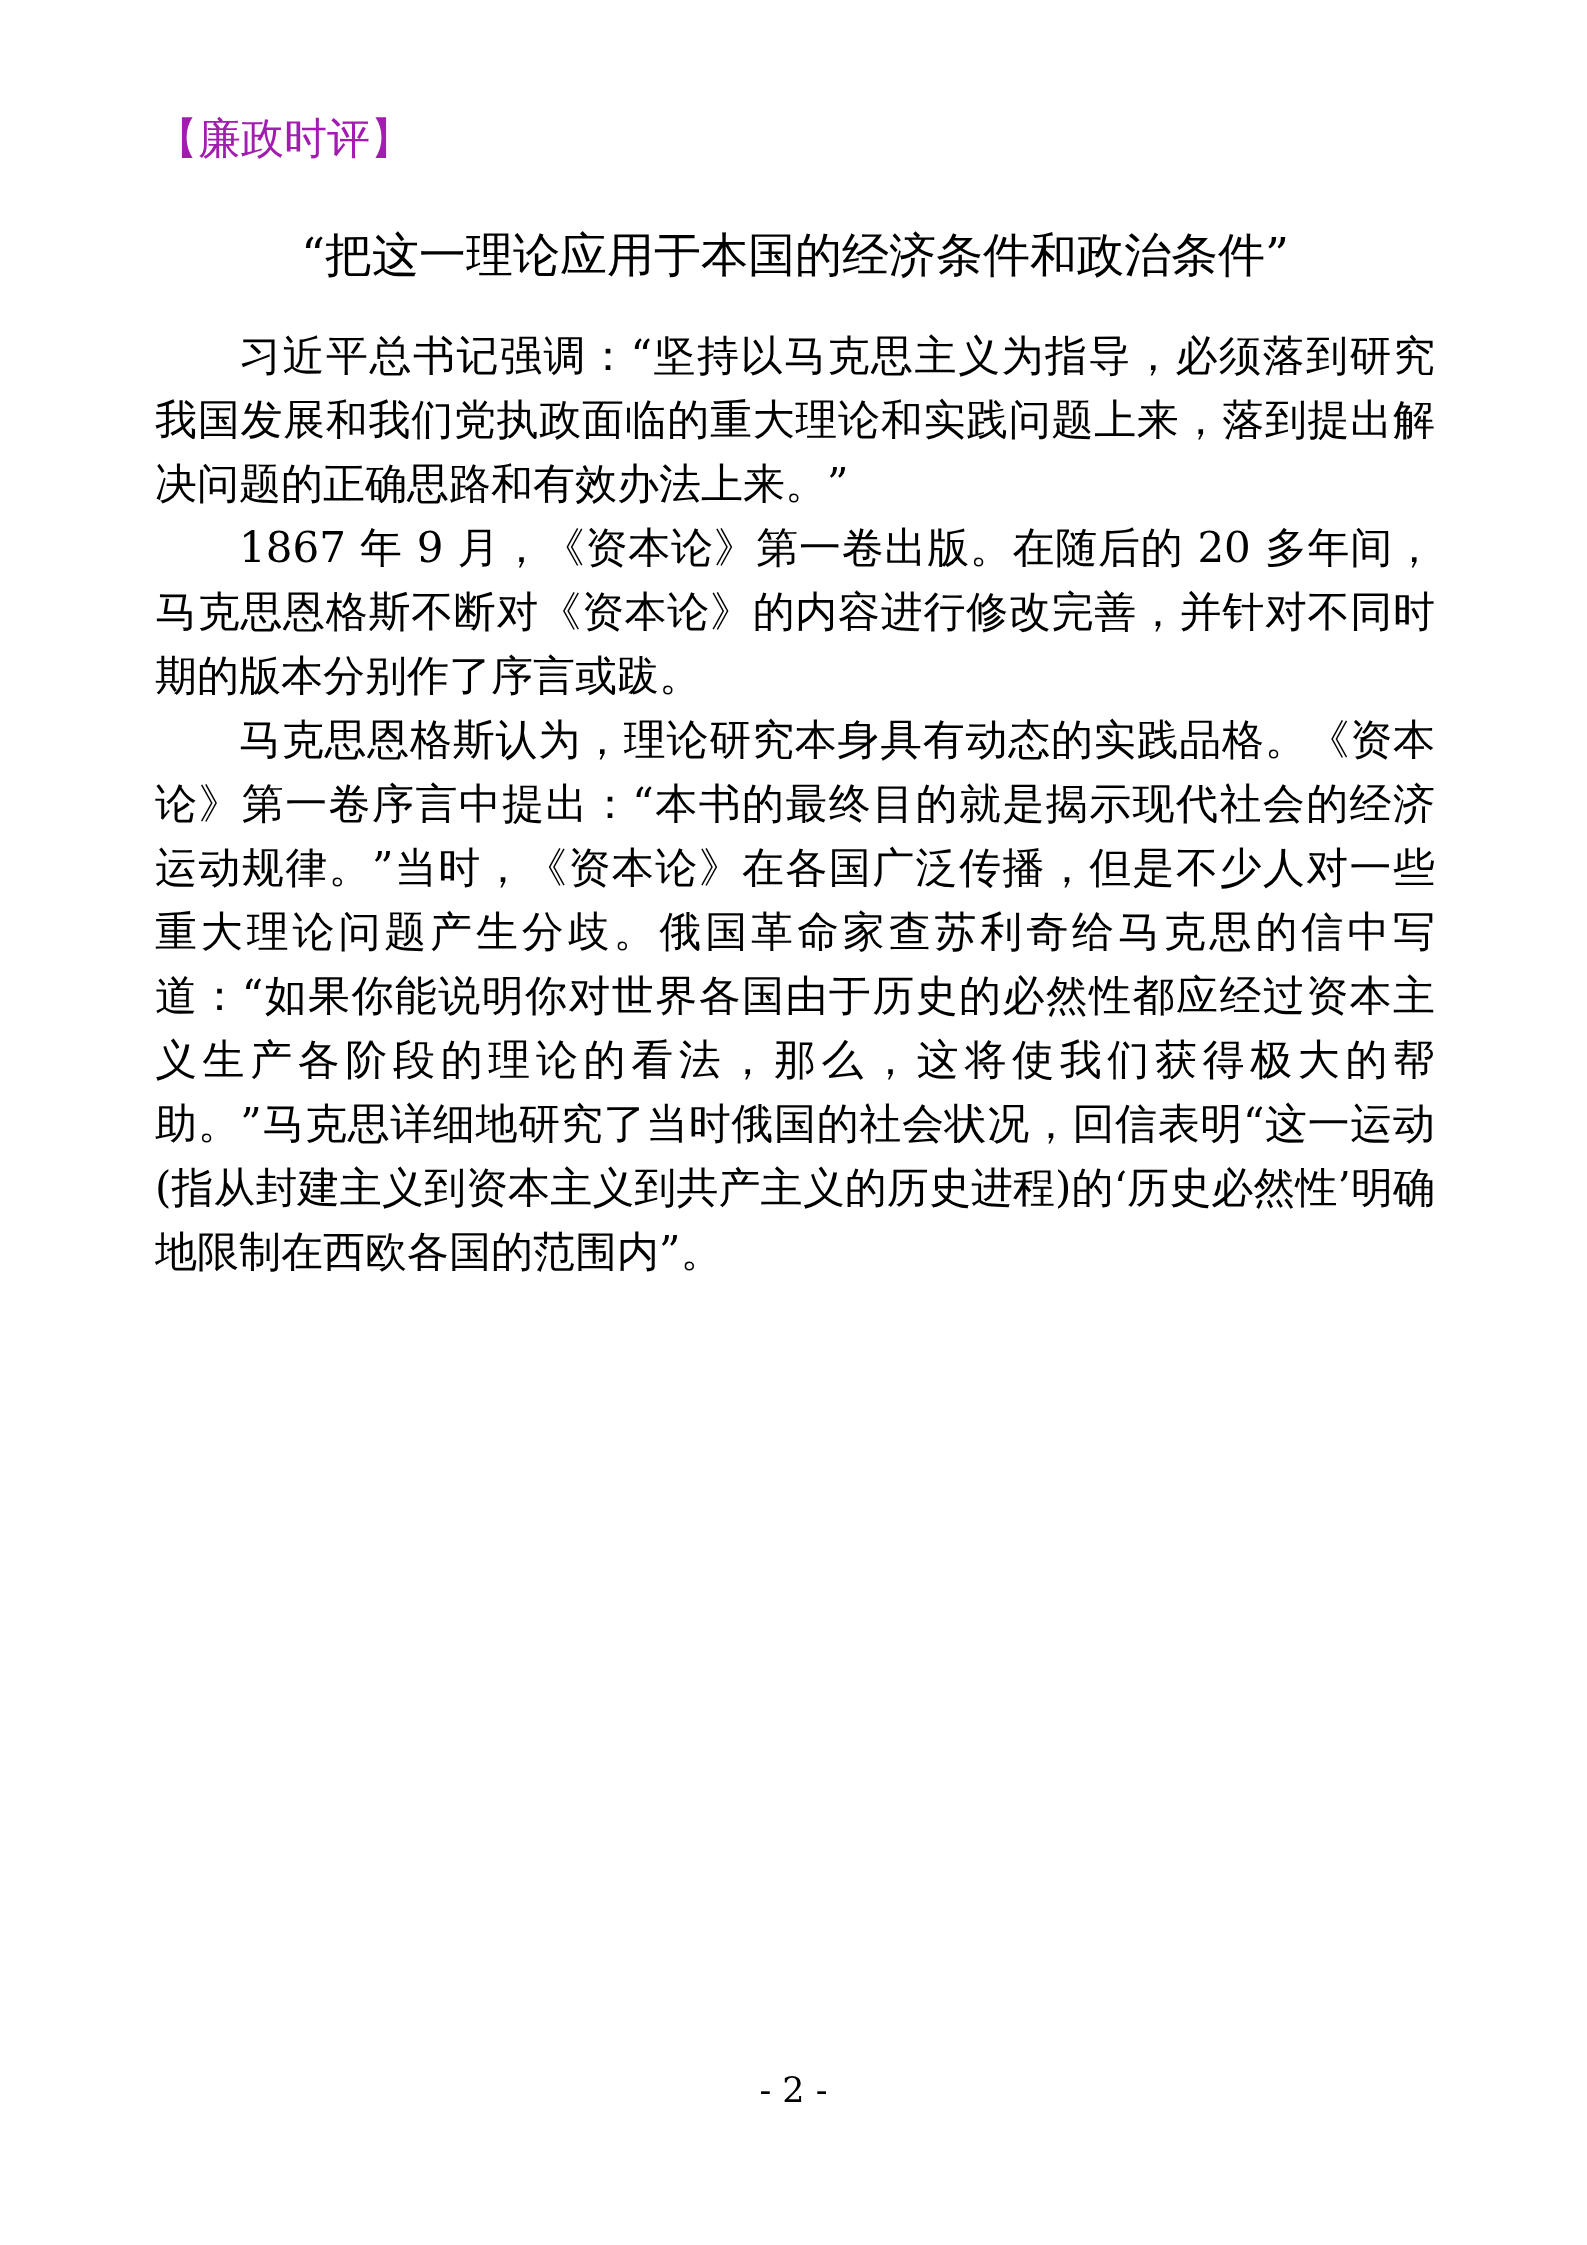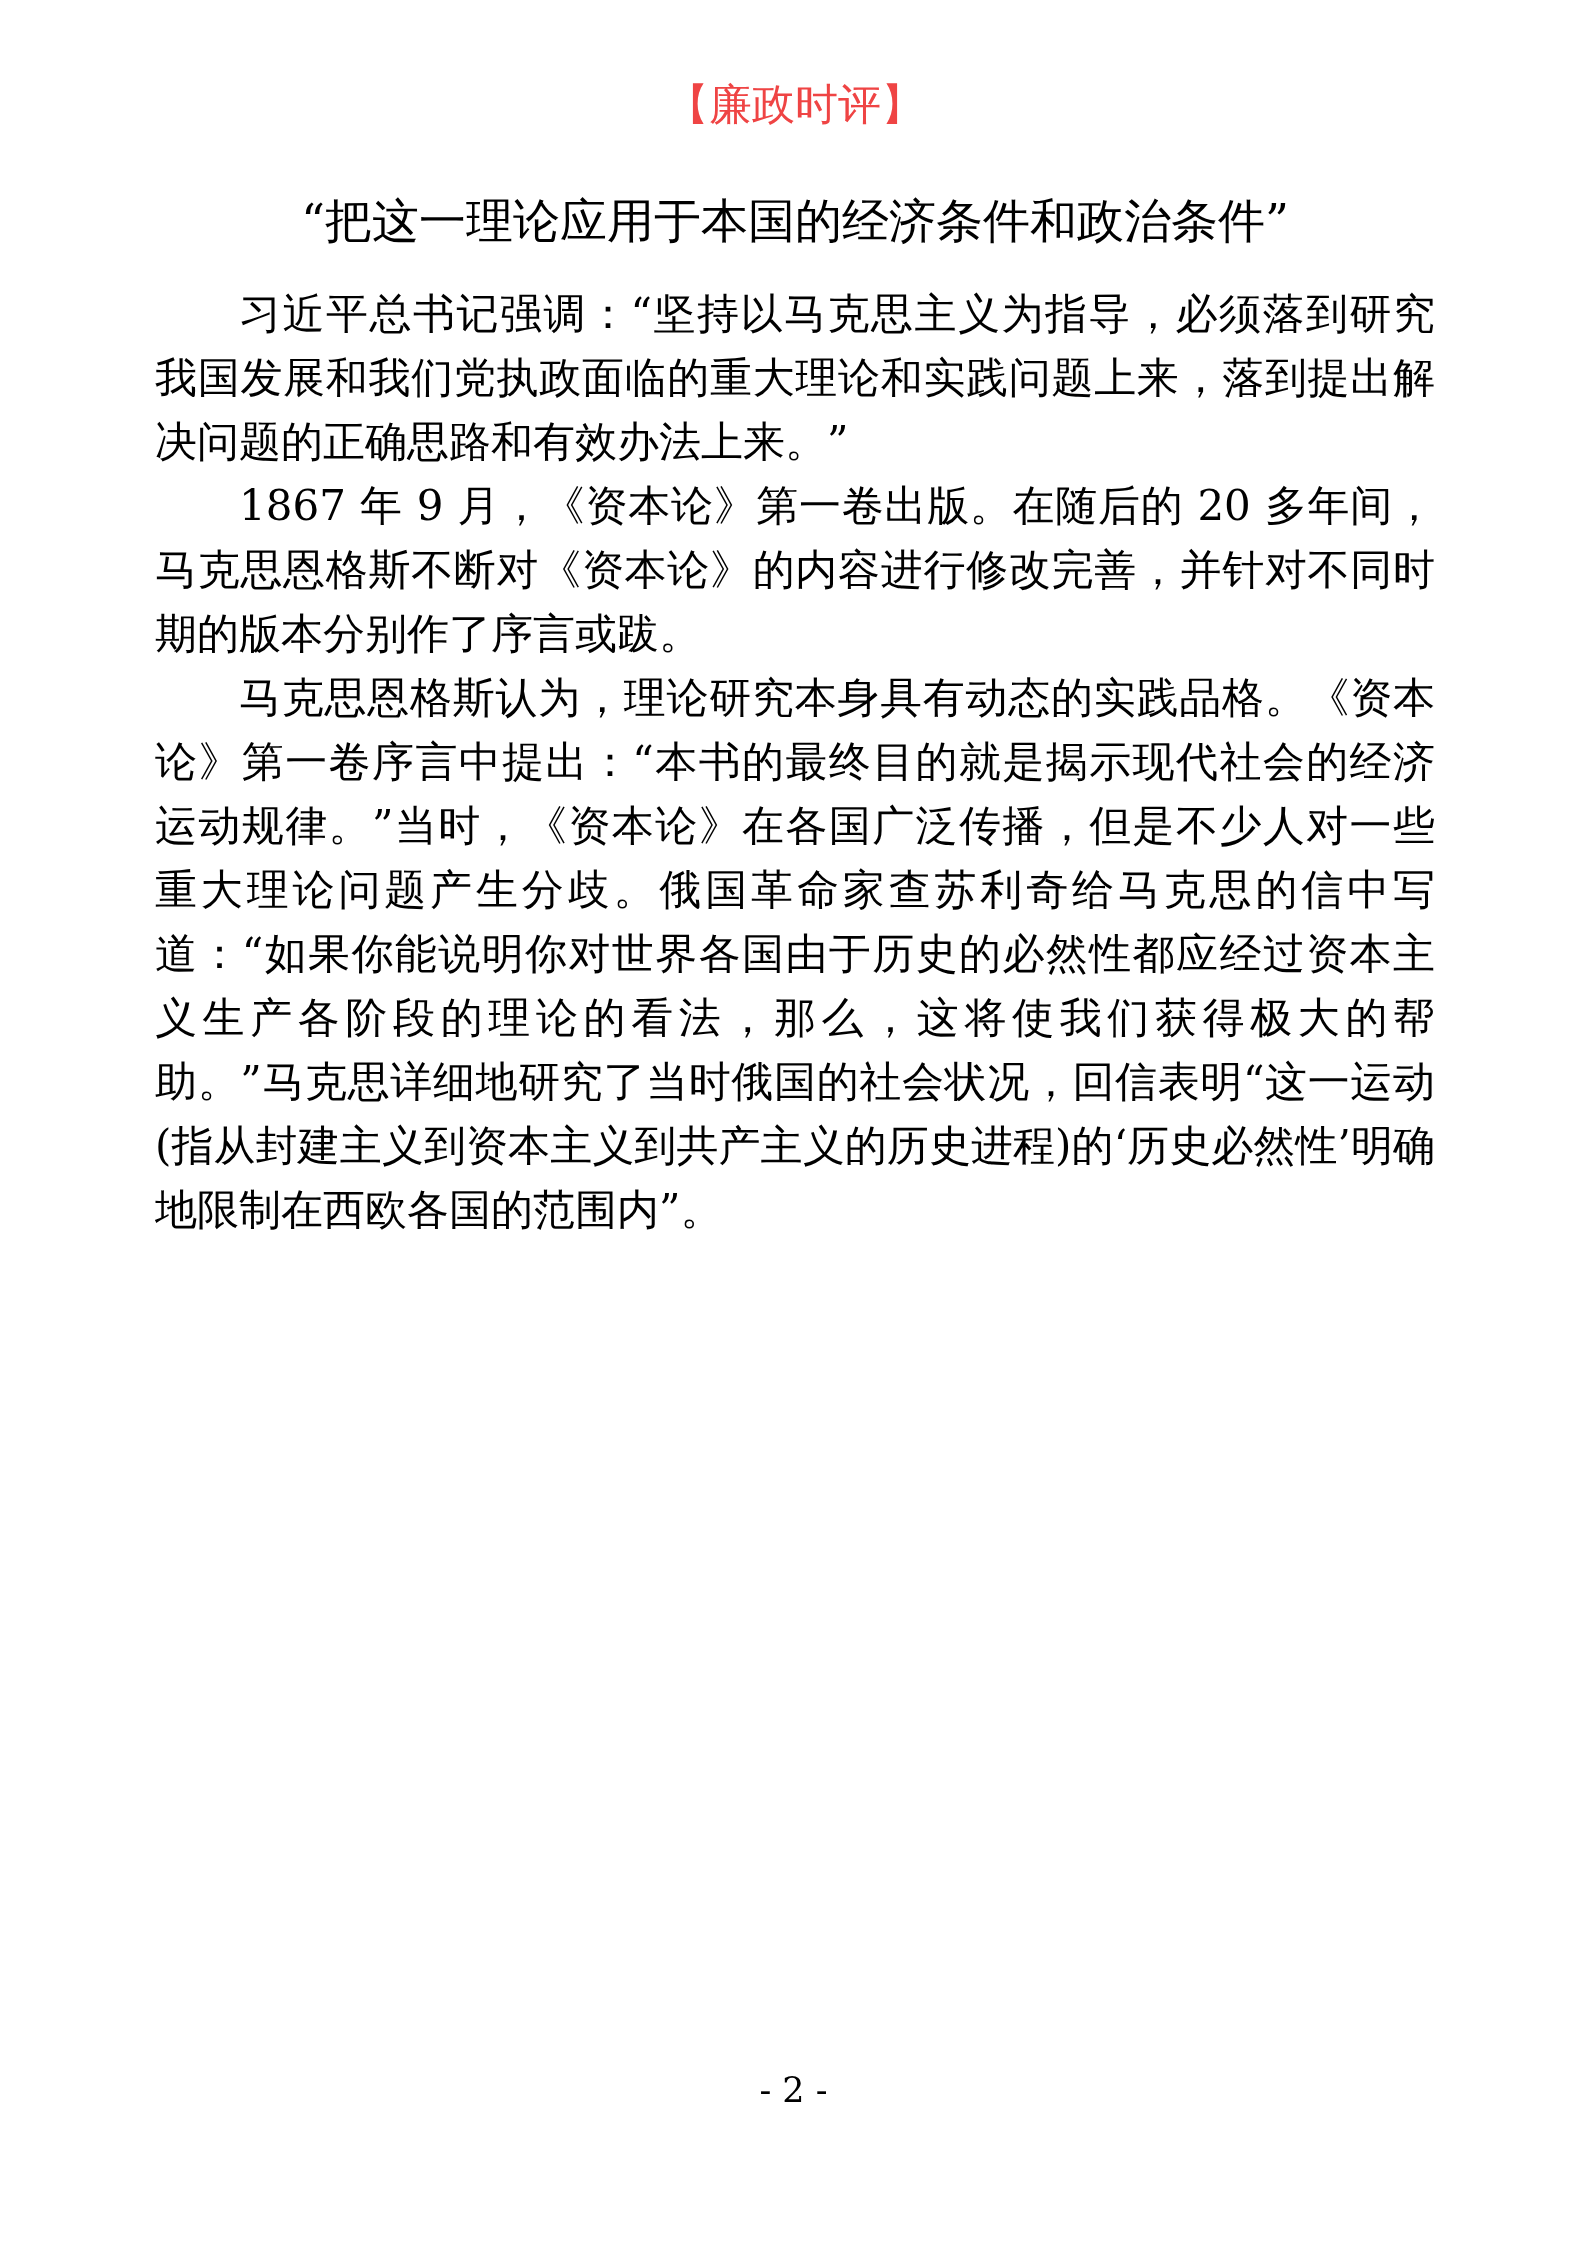--- a/index.html
+++ b/index.html
@@ -17,37 +17,37 @@
     overflow: hidden;
     box-sizing: border-box;
   }
   .content {
     position: absolute;
     left: 155px;
     top: 0;
     width: 1280px;
   }
   .section-label {
-    margin-top: 76px;
+    margin-top: 110px;
     font-size: 43px;
     line-height: 56px;
     font-weight: 400;
-    color: #ef4444;
-    text-align: center;
+    color: #a21caf;
+    text-align: left;
   }
   .article-title {
     margin: 58px 0 0 0;
     font-size: 47px;
     line-height: 62px;
     font-weight: 400;
     text-align: center;
     color: #000000;
   }
   .body-text {
-    margin-top: 30px;
+    margin-top: 38px;
   }
   .body-text p {
     margin: 0;
     font-size: 42px;
     line-height: 64px;
     text-align: justify;
     text-indent: 2em;
     color: #000000;
     word-break: break-all;
   }

